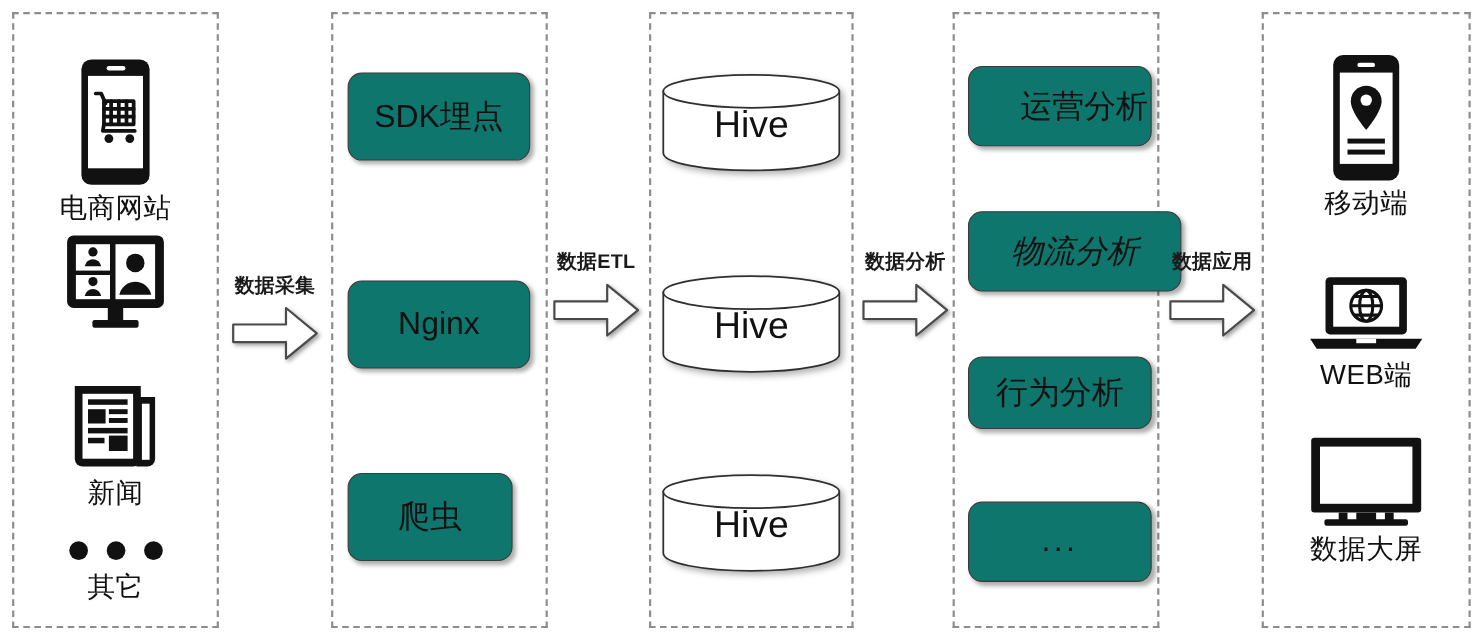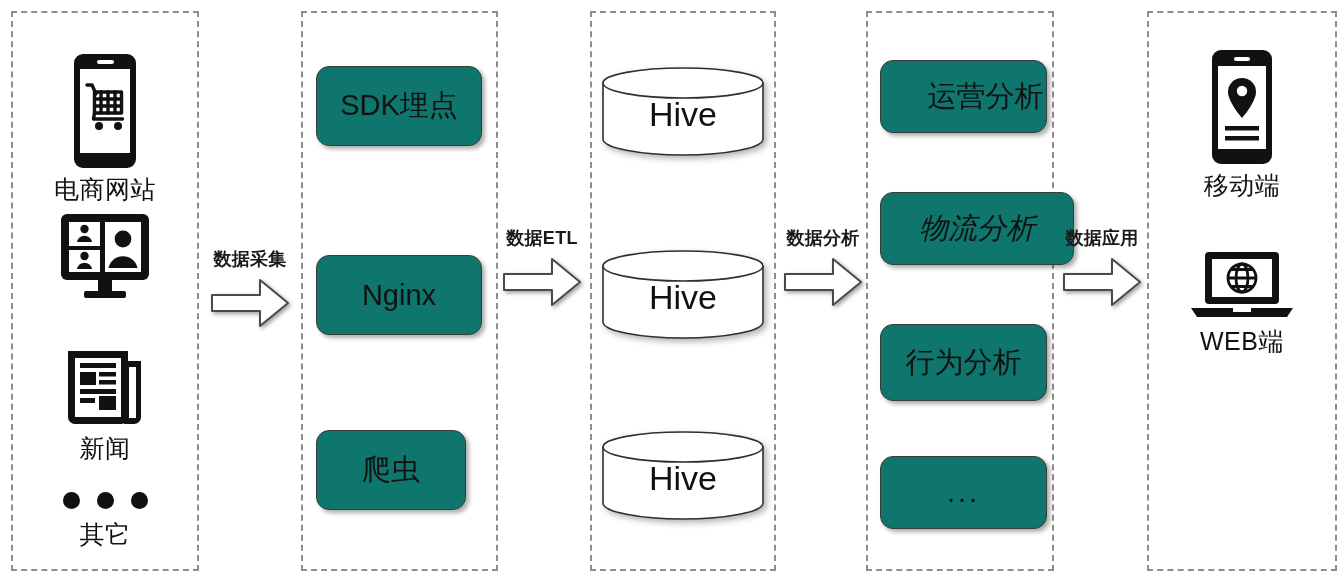--- a/index.html
+++ b/index.html
@@ -218,21 +218,21 @@
       </svg>
     </div>
   </div>
 
   <div class="rbox" style="left:880px;top:60px;width:167px;height:73px;padding-left:44px;">
     <span>运营分析</span>
   </div>
   <div class="rbox" style="left:880px;top:192px;width:194px;height:73px;font-style:italic;">
     <span>物流分析</span>
   </div>
-  <div class="rbox" style="left:880px;top:324px;width:167px;height:77px;">
+  <div class="rbox" style="left:880px;top:324px;width:167px;height:66px;">
     <span>行为分析</span>
   </div>
   <div class="rbox dots" style="left:880px;top:456px;width:167px;height:73px;">
     <span>...</span>
   </div>
 
   <div class="arrow-group" style="left:1056px;top:226px;width:92px;">
     <div class="arrow-label">数据应用</div>
     <div class="arrow-shape">
       <svg width="80" height="52" viewBox="0 0 80 52">
@@ -271,14 +271,28 @@
           <path d="M41 28 h28 M44 19.5 h22 M44 36.5 h22"></path>
         </g>
 
         <path d="M4 58 h102 l-6 9 h-90 z" fill="#111"></path>
         <rect x="46" y="58" width="18" height="4" fill="#fff"></rect>
       </svg>
     </div>
     <div class="src-label">WEB端</div>
   </div>
 
+  <div class="src-item" style="left:1147px;top:396px;width:190px;">
+    <div class="icon-wrap">
+      <svg width="104" height="84" viewBox="0 0 104 84" aria-hidden="true">
+        <rect x="2" y="2" width="100" height="68" rx="3" ry="3" fill="#111"></rect>
+        <rect x="10" y="10" width="84" height="52" fill="#fff"></rect>
+
+        <rect x="27" y="70" width="8" height="9" fill="#111"></rect>
+        <rect x="69" y="70" width="8" height="9" fill="#111"></rect>
+        <rect x="43" y="70" width="18" height="9" fill="#111"></rect>
+        <rect x="14" y="76" width="76" height="6" rx="2" fill="#111"></rect>
+      </svg>
+    </div>
+    <div class="src-label">数据大屏</div>
+  </div>
 
 </div>
 
 </body></html>

